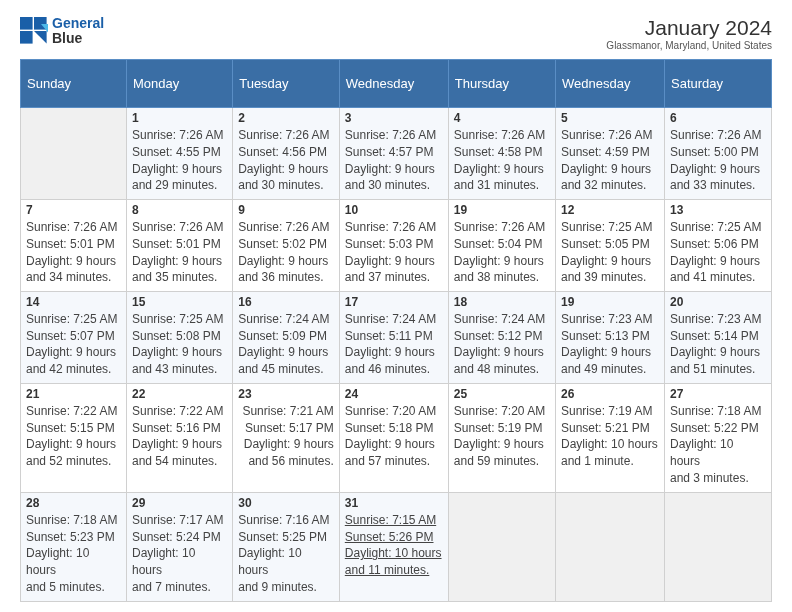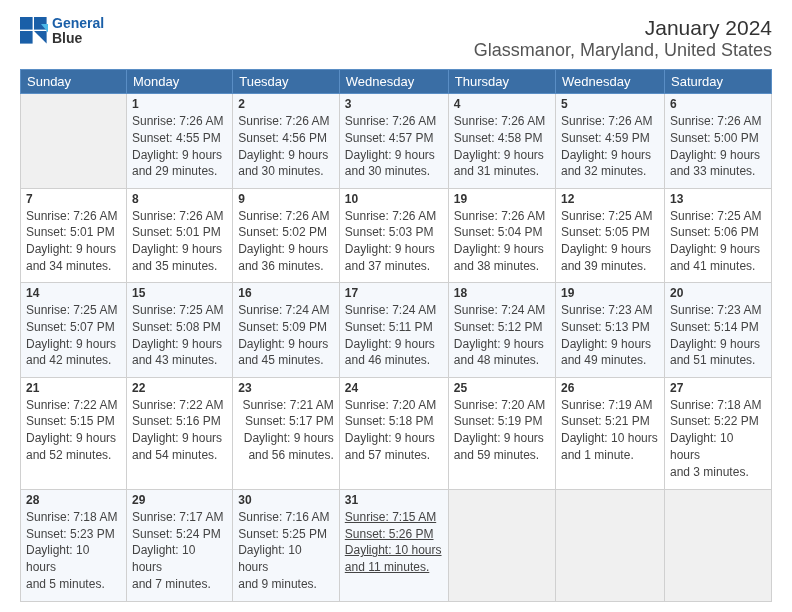--- a/index.html
+++ b/index.html
@@ -41,33 +41,33 @@
     }
     .title-block {
       text-align: right;
     }
     .main-title {
       font-size: 21px;
       font-weight: normal;
       color: #333;
     }
     .subtitle {
-      font-size: 18px;
+      font-size: 10px;
       color: #555;
     }
     .calendar {
       width: 100%;
       border-collapse: collapse;
       flex: 1;
     }
     .calendar th {
       background-color: #3a6ea5;
       color: white;
       text-align: left;
-      padding: 4px 6px;
+      padding: 16px 6px;
       font-size: 13px;
       font-weight: normal;
       border: 1px solid #5a8ec5;
     }
     .calendar td {
       border: 1px solid #d0d0d0;
       vertical-align: top;
       padding: 3px 5px;
       width: 113px;
       font-size: 10.5px;

